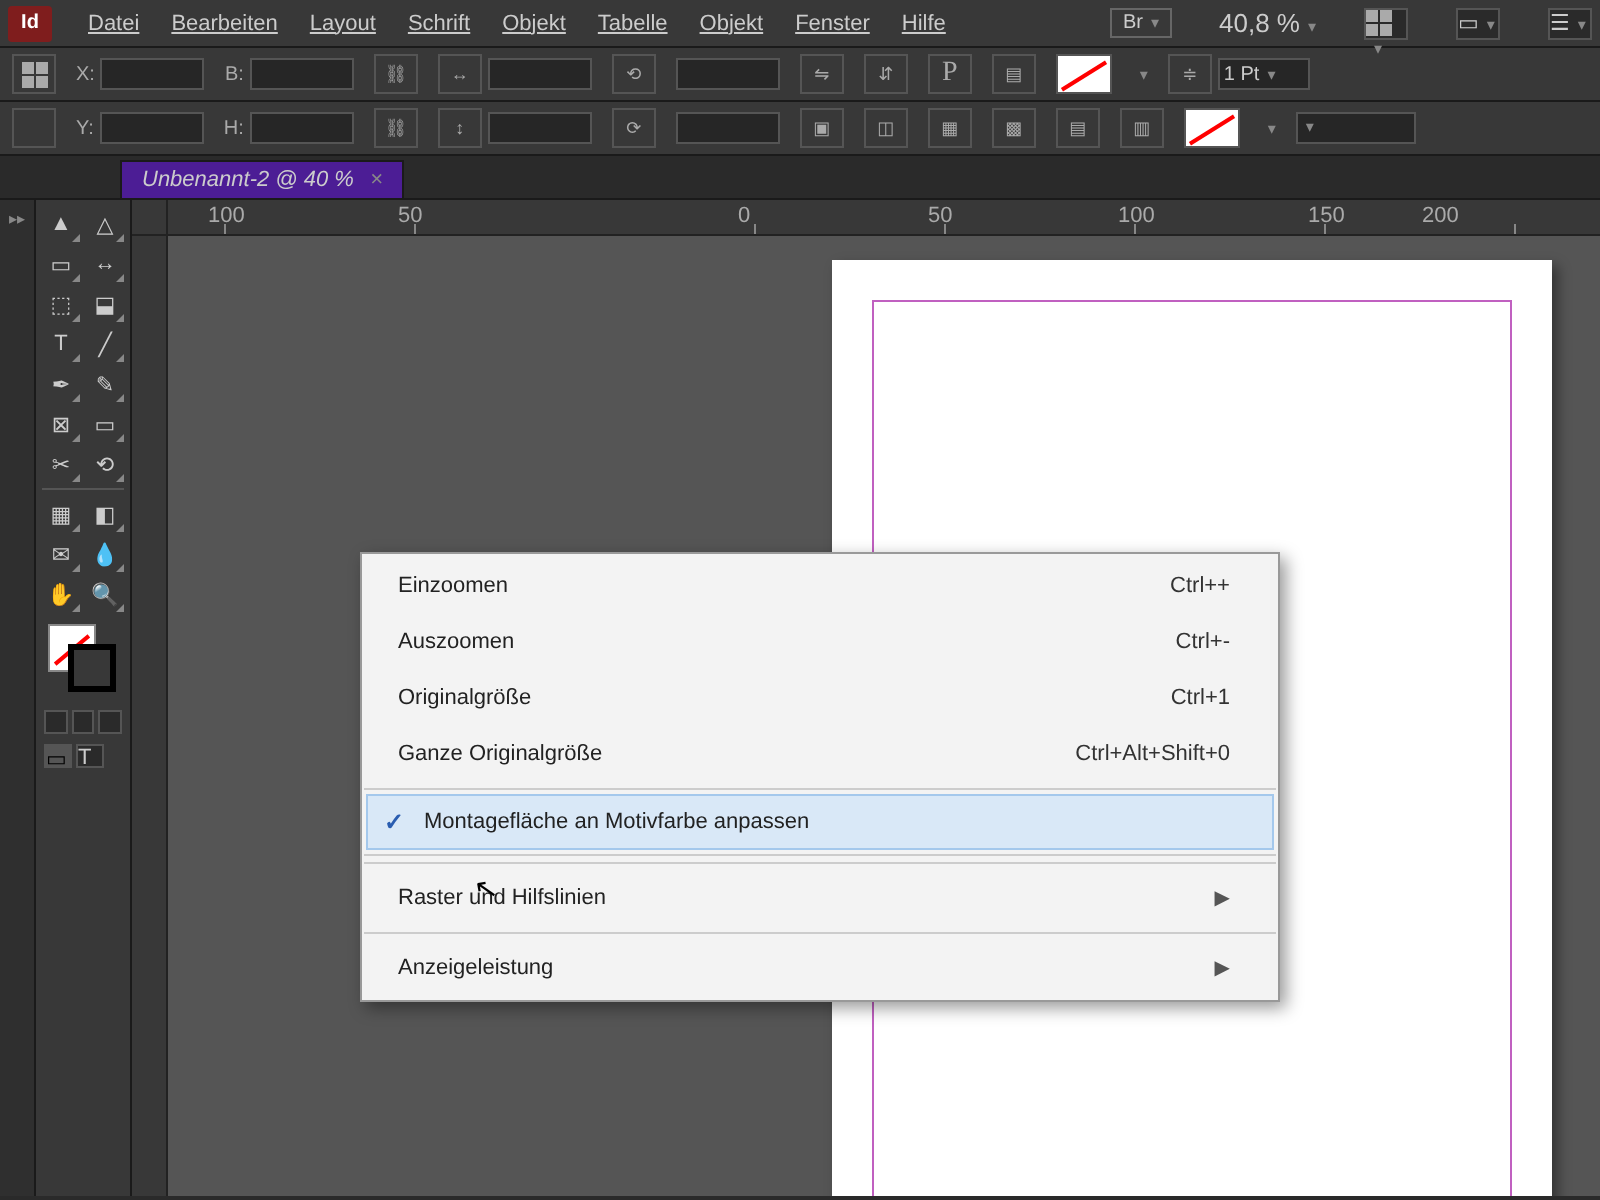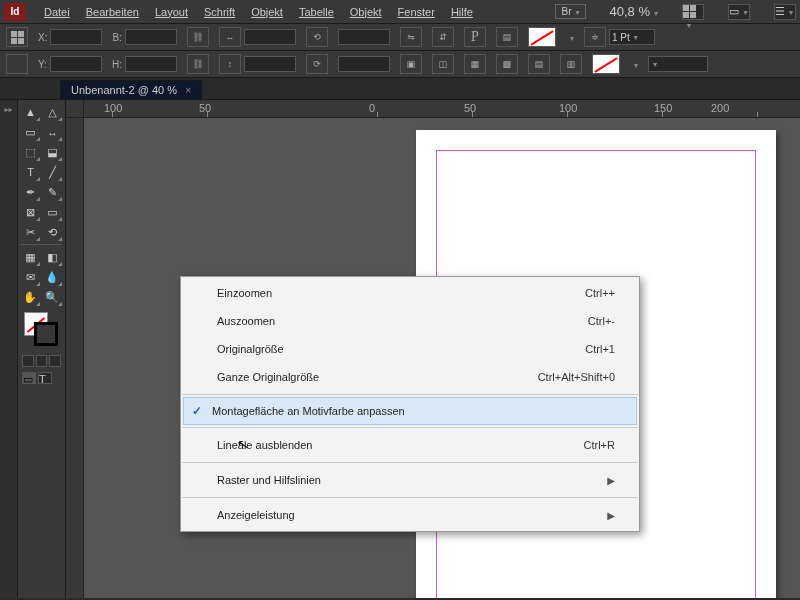--- a/index.html
+++ b/index.html
@@ -21,21 +21,21 @@
 .ctrl-lbl { color:#aaa; font-size:10px; }
 .ctrl-field { width:52px; height:16px; background:#262626; border:1px solid #555; }
 .ctrl-btn { width:22px; height:20px; background:#383838; border:1px solid #555; display:flex; align-items:center; justify-content:center; color:#aaa; font-size:9px; }
 .swatch-none { width:28px; height:20px; background:#fff; position:relative; border:1px solid #555; }
 .swatch-none::after { content:""; position:absolute; left:0; right:0; top:50%; border-top:2px solid red; transform:rotate(-32deg); }
 .pt-field { width:46px; height:16px; background:#262626; border:1px solid #555; color:#ccc; font-size:10px; padding:0 2px; display:flex; align-items:center; }
 .long-field { width:60px; height:16px; background:#262626; border:1px solid #555; }
 
 
 .tabbar { height:22px; background:#2a2a2a; border-bottom:1px solid #1a1a1a; display:flex; padding-left:60px; align-items:flex-end; }
-.tab { background:#0f172a; color:#ccc; padding:3px 10px; font-size:11px; border:1px solid #1a1a1a; border-bottom:none; display:flex; align-items:center; gap:8px; }
+.tab { background:#4c1d95; color:#ccc; padding:3px 10px; font-size:11px; border:1px solid #1a1a1a; border-bottom:none; display:flex; align-items:center; gap:8px;font-style:italic; }
 .tab-close { color:#888; font-size:11px; }
 
 
 .workspace { display:flex; height:calc(600px - 24px - 28px - 28px - 22px); }
 .tool-col { width:18px; background:#2f2f2f; border-right:1px solid #1a1a1a; padding-top:4px; }
 .tool-col .exp { color:#888; font-size:8px; text-align:center; padding:1px 0; }
 
 .toolbox { width:48px; background:#383838; border-right:1px solid #1a1a1a; display:flex; flex-direction:column; padding:2px; gap:1px; }
 .tool-row { display:flex; gap:1px; }
 .tool { width:22px; height:20px; background:#383838; display:flex; align-items:center; justify-content:center; color:#ccc; font-size:11px; position:relative; }
@@ -52,21 +52,21 @@
 .ruler-h { position:absolute; left:18px; right:0; top:0; height:18px; background:#383838; border-bottom:1px solid #222; color:#aaa; font-size:9px; }
 .ruler-h span { position:absolute; top:2px; }
 .ruler-h .tick { position:absolute; bottom:0; width:1px; height:5px; background:#888; }
 .ruler-v { position:absolute; left:0; top:18px; bottom:0; width:18px; background:#383838; border-right:1px solid #222; }
 .ruler-corner { position:absolute; left:0; top:0; width:18px; height:18px; background:#383838; border-right:1px solid #222; border-bottom:1px solid #222; }
 .page { position:absolute; left:350px; top:30px; width:360px; height:500px; background:#fff; box-shadow:3px 3px 6px rgba(0,0,0,.4); }
 .page-margin { position:absolute; left:20px; top:20px; right:20px; bottom:20px; border:1px solid #c060c0; }
 
 
 .ctx-menu { position:absolute; left:180px; top:276px; width:460px; background:#f3f3f3; border:1px solid #999; box-shadow:3px 3px 8px rgba(0,0,0,.4); padding:2px 0; }
-.ctx-item { display:flex; align-items:center; height:28px; padding:0 24px 0 36px; color:#222; font-size:12px; position:relative; }
+.ctx-item { display:flex; align-items:center; height:28px; padding:0 24px 0 18px; color:#222; font-size:12px; position:relative; }
 .ctx-item.hover { background:#d9e8f7; border:1px solid #a4c8ec; margin:-1px 2px; padding-left:28px; }
 .ctx-item .shortcut { margin-left:auto; color:#333; }
 .ctx-item .submenu-arrow { margin-left:auto; color:#555; font-size:10px; }
 .ctx-check { position:absolute; left:8px; color:#2a5db0; font-size:12px; font-weight:bold; }
 .ctx-sep { height:1px; background:#ccc; margin:3px 1px; }
 
 
 .cursor { position:absolute; left:237px; top:436px; font-size:14px; color:#000; pointer-events:none; transform:rotate(-10deg); }
 .cursor::after{content:"↖";}
 
@@ -286,24 +286,20 @@
     <div class="ctx-item">
       <span>Ganze Originalgröße</span>
       <span class="shortcut">Ctrl+Alt+Shift+0</span>
     </div>
     <div class="ctx-sep"></div>
     <div class="ctx-item hover">
       <span class="ctx-check">✓</span>
       <span>Montagefläche an Motivfarbe anpassen</span>
     </div>
     <div class="ctx-sep"></div>
-    <div class="ctx-item">
-      <span>Lineale ausblenden</span>
-      <span class="shortcut">Ctrl+R</span>
-    </div>
     <div class="ctx-sep"></div>
     <div class="ctx-item">
       <span>Raster und Hilfslinien</span>
       <span class="submenu-arrow">▶</span>
     </div>
     <div class="ctx-sep"></div>
     <div class="ctx-item">
       <span>Anzeigeleistung</span>
       <span class="submenu-arrow">▶</span>
     </div>

